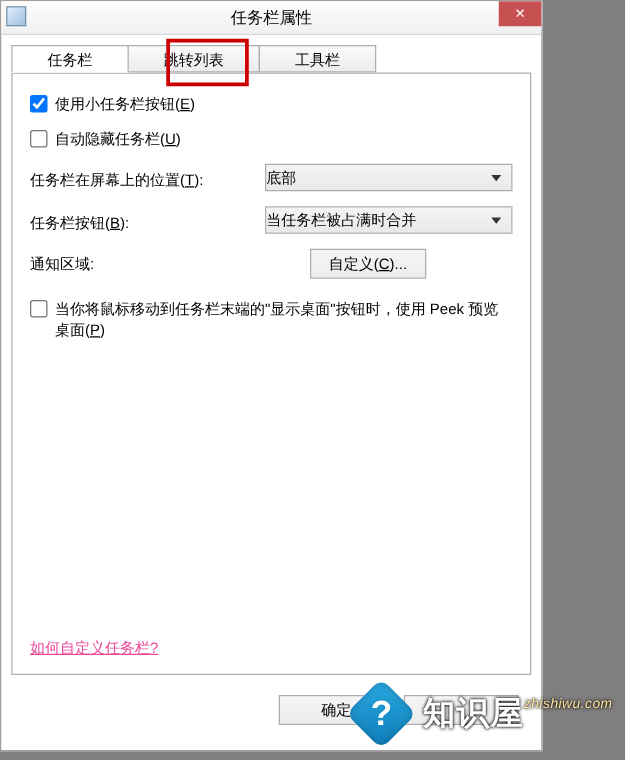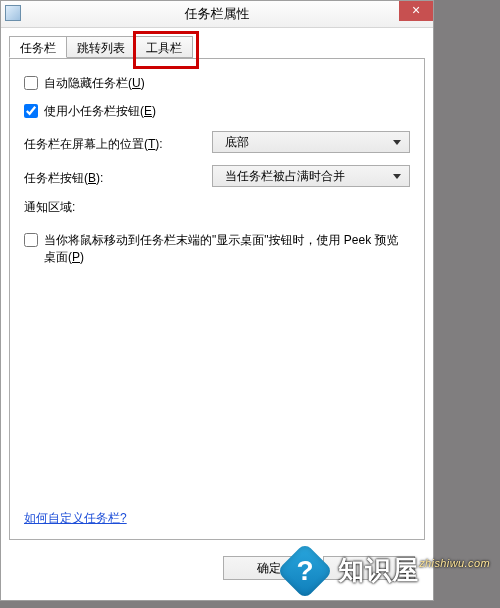--- a/index.html
+++ b/index.html
@@ -71,21 +71,21 @@
     height: 100%;
   }
   .tab-strip {
     position: relative;
     height: 24px;
   }
   .tab {
     display: inline-block;
     height: 22px;
     line-height: 22px;
-    padding: 0 10px;
+    padding: 0 28px;
     border: 1px solid #adadad;
     background: linear-gradient(#fafafa, #ececec);
     position: relative;
     top: 1px;
     margin-right: -1px;
     box-sizing: border-box;
   }
   .tab.active {
     background: #fff;
     border-bottom: 1px solid #fff;
@@ -136,21 +136,21 @@
     flex: 0 0 auto;
     width: 188px;
   }
   .combo {
     flex: 1 1 auto;
     height: 22px;
     border: 1px solid #adadad;
     background: linear-gradient(#f4f4f4, #e9e9e9);
     position: relative;
     box-sizing: border-box;
-    padding-left: 12px;
+    padding-left: 0;
     line-height: 20px;
   }
   .combo::after {
     content: "";
     position: absolute;
     right: 8px;
     top: 8px;
     width: 0; height: 0;
     border-left: 4px solid transparent;
     border-right: 4px solid transparent;
@@ -186,21 +186,21 @@
     width: 14px; height: 14px;
     flex: 0 0 auto;
   }
   .peek-row .txt {
     line-height: 17px;
   }
   .help-link {
     position: absolute;
     left: 14px;
     bottom: 12px;
-    color: #1d4ed8;
+    color: #ec4899;
     text-decoration: underline;
     cursor: pointer;
   }
   .button-row {
     position: absolute;
     left: 0; right: 0; bottom: 0;
     height: 48px;
     display: flex;
     justify-content: flex-end;
     align-items: center;
@@ -282,30 +282,30 @@
     <div class="client-area">
       <div class="outer-panel">
         <div class="tab-strip">
           <div class="tab active">任务栏</div><div class="tab">跳转列表</div><div class="tab">工具栏</div>
           <div class="highlight-tab3"></div>
         </div>
 
         <div class="tab-panel">
 
           <div class="chk-row">
+            <input type="checkbox" checked="" style="">
+            <label>
+              <span>使用小任务栏按钮(</span><span class="accel">E</span><span>)</span>
+            </label>
+          </div>
+
+          <div class="chk-row">
             <input type="checkbox" style="">
             <label>
               <span>自动隐藏任务栏(</span><span class="accel">U</span><span>)</span>
-            </label>
-          </div>
-
-          <div class="chk-row">
-            <input type="checkbox" checked="" style="">
-            <label>
-              <span>使用小任务栏按钮(</span><span class="accel">E</span><span>)</span>
             </label>
           </div>
 
           <div class="opt-row">
             <span class="lbl">
               <span>任务栏在屏幕上的位置(</span><span class="accel">T</span><span>):</span>
             </span>
             <div class="combo">
               <span>底部</span>
             </div>
@@ -315,20 +315,23 @@
             <span class="lbl">
               <span>任务栏按钮(</span><span class="accel">B</span><span>):</span>
             </span>
             <div class="combo">
               <span>当任务栏被占满时合并</span>
             </div>
           </div>
 
           <div class="center-btn-row">
             <span class="lbl">通知区域:</span>
+            <div class="btn">
+              <span>自定义(</span><span class="accel">C</span><span>)...</span>
+            </div>
           </div>
 
           <div class="peek-row">
             <input type="checkbox" style="">
             <div class="txt">
               <span>当你将鼠标移动到任务栏末端的"显示桌面"按钮时，使用 Peek 预览桌面(</span><span class="accel">P</span><span>)</span>
             </div>
           </div>
 
           <div class="help-link">如何自定义任务栏?</div>

